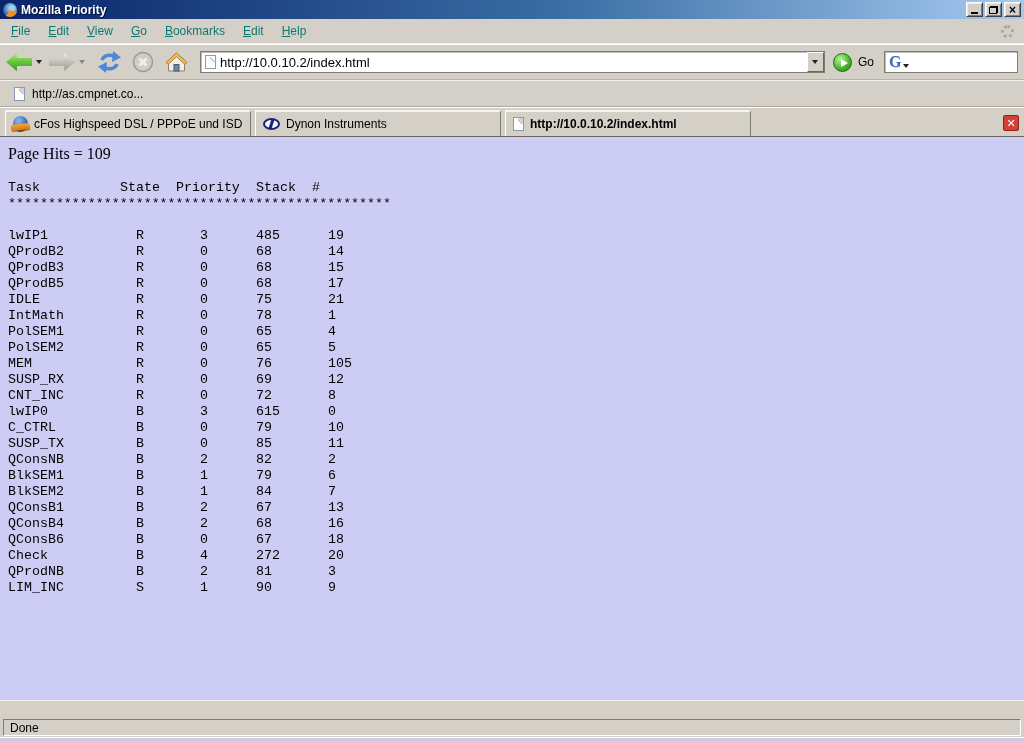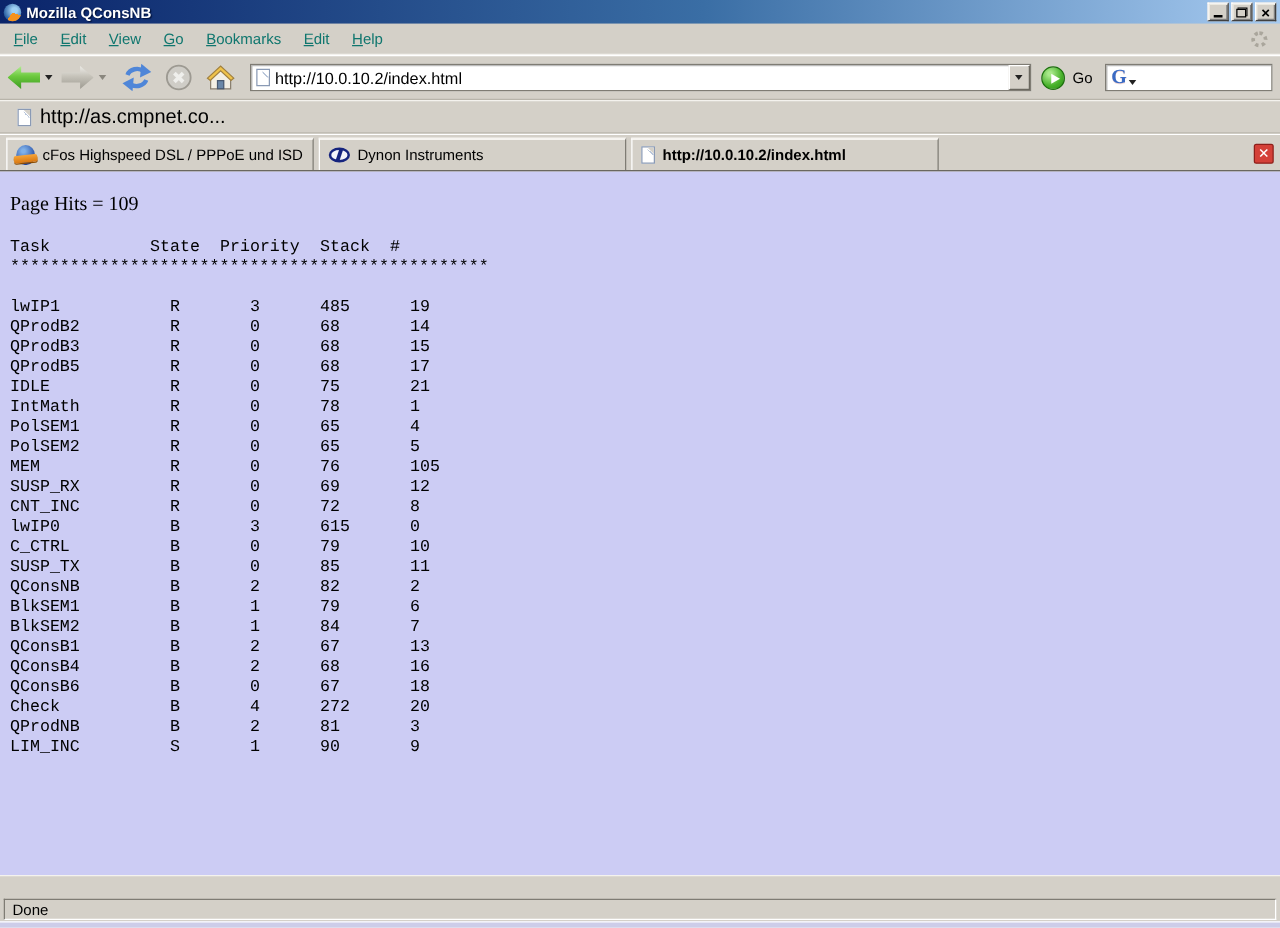--- a/index.html
+++ b/index.html
@@ -71,21 +71,21 @@
     box-shadow:inset 1px 1px 0 rgba(64,64,64,.35); display:flex; align-items:center; padding-left:4px; }
   .g-logo { font-family:"Liberation Serif",serif; font-weight:bold; font-size:16px; line-height:16px; color:#3a6bc4;
     text-shadow:0 1px 0 #c23a2a33; }
   .g-caret { width:0; height:0; border-left:3px solid transparent; border-right:3px solid transparent;
     border-top:4px solid #222; margin-left:2px; margin-top:8px; }
   .search-input { flex:1; border:none; outline:none; background:transparent; height:18px; }
 
   
   .bookmarkbar { height:27px; background:#d4d0c8; display:flex; align-items:center; padding-left:10px; flex:0 0 auto;
     border-top:1px solid #f4f2ee; border-bottom:1px solid #aeaaa0; }
-  .bookmark-item { display:flex; align-items:center; gap:7px; font-size:16px; color:#000; padding:2px 4px; }
+  .bookmark-item { display:flex; align-items:center; gap:7px; font-size:12px; color:#000; padding:2px 4px; }
 
   
   .tabbar { height:30px; background:#d4d0c8; border-bottom:1px solid #6a675f; display:flex; align-items:flex-end;
     padding:0 0 0 5px; position:relative; flex:0 0 auto; border-top:1px solid #fff; }
   .tab { width:246px; height:26px; background:#d4d0c8; display:flex; align-items:center; gap:6px; padding:0 7px;
     border-top:2px solid #f6f4f0; border-left:1px solid #fff; border-right:1px solid #7f7c74;
     font-size:12px; color:#000; }
   .tab + .tab { margin-left:4px; }
   .tab .label { white-space:nowrap; overflow:hidden; }
   .tab.active .label { font-weight:bold; }
@@ -97,21 +97,21 @@
   .icon-dynon { width:17px; height:12px; border:2px solid #16247e; border-radius:50%; background:#f4f4fa;
     position:relative; flex:0 0 auto; }
   .icon-dynon::after { content:""; position:absolute; left:5px; top:-1px; width:3px; height:10px;
     background:#16247e; transform:rotate(18deg); }
   .tab-close { position:absolute; right:5px; top:7px; width:16px; height:16px; background:#d44038;
     border:1px solid #8e1f1a; border-radius:2px; color:#fff; font-weight:bold; font-size:11px; line-height:13px;
     display:flex; align-items:center; justify-content:center; }
 
   
   .content { flex:1 1 auto; background:#ccccf4; padding:8px; overflow:hidden; }
-  .page-hits { font-family:"Liberation Serif","DejaVu Serif",serif; font-size:16px; color:#000; margin-top:10px; }
+  .page-hits { font-family:"Liberation Serif","DejaVu Serif",serif; font-size:16px; color:#000; margin-top:0; }
   .mono-block { margin-top:17px; font-family:"Liberation Mono","DejaVu Sans Mono",monospace;
     font-size:13.3px; line-height:16px; color:#000; }
   .c { display:inline-block; white-space:pre; vertical-align:top; }
   .hc-task{width:112px} .hc-state{width:56px} .hc-pri{width:80px} .hc-stack{width:56px}
   .rc-task{width:128px} .rc-state{width:64px} .rc-pri{width:56px} .rc-stack{width:72px}
   .t-sep { letter-spacing:0; }
   .t-body { margin-top:16px; }
 
   
   .statusbar { height:23px; background:#d4d0c8; border-top:1px solid #f4f2ee; padding:18px 3px; flex:0 0 auto; }
@@ -119,21 +119,21 @@
     font-size:12px; color:#000; }
   .bottomstrip { height:5px; background:#cdcde9; border-top:1px solid #fff; flex:0 0 auto; }
 </style>
 </head>
 <body>
 
 <div class="window">
 
   <div class="titlebar">
     <span class="ff-icon"></span>
-    <span class="title-text">Mozilla QConsNB</span>
+    <span class="title-text">Mozilla Priority</span>
     <span class="win-controls">
       <span class="winbtn">
           <span class="glyph-min"></span>
         </span>
       <span class="winbtn">
           <span class="glyph-rest"></span>
         </span>
       <span class="winbtn">
           <span class="glyph-close">×</span>
         </span>

